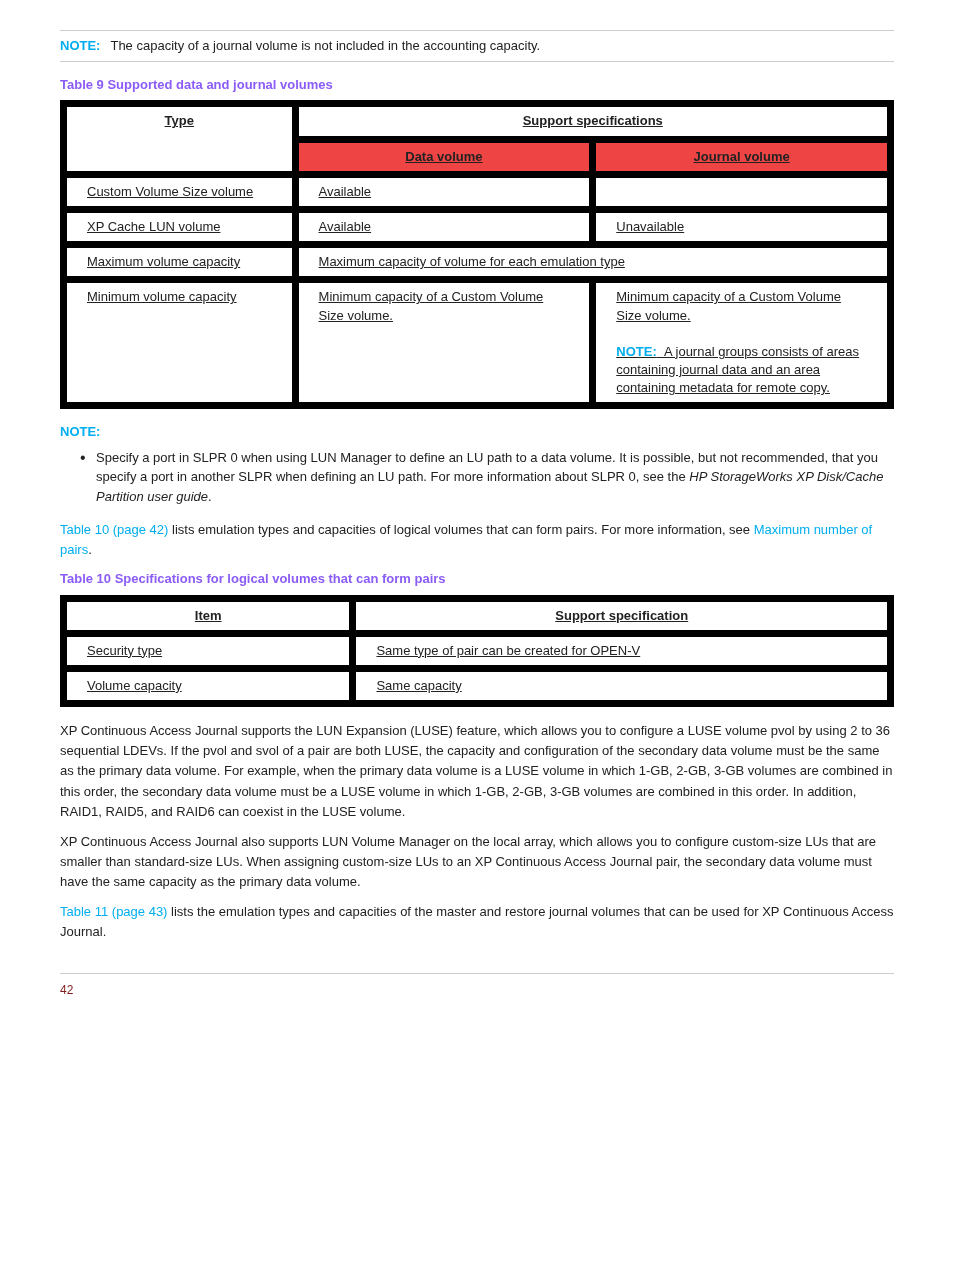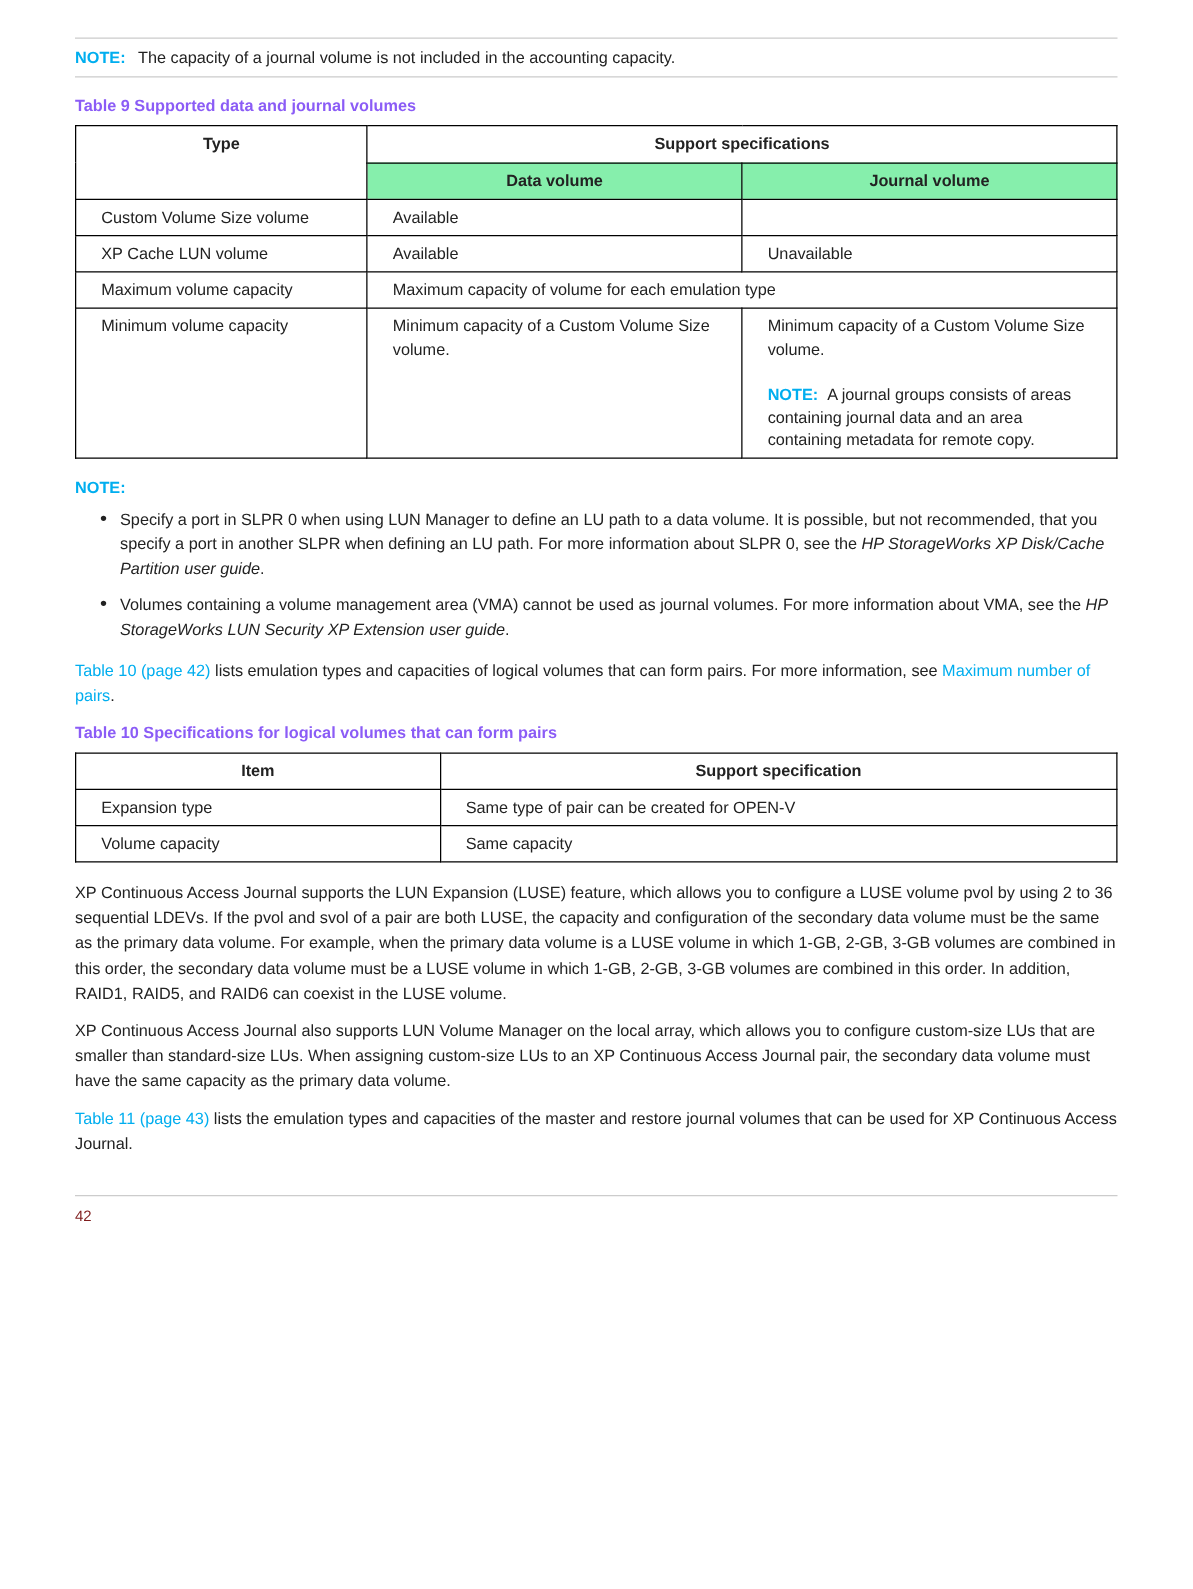--- a/index.html
+++ b/index.html
@@ -36,23 +36,24 @@
       margin-bottom: 6px;
     }
 
     table {
       width: 100%;
       border-collapse: collapse;
       margin-bottom: 14px;
       font-size: 13px;
     }
     table th, table td {
-      border: 1px solid #000000;
+      border: 7px solid #000000;
       padding: 5px 20px;
       vertical-align: top;
+      text-decoration: underline;
     }
     table thead th {
       background: #fff;
       font-weight: bold;
     }
     table .col-type { width: 28%; }
     table .col-data { width: 36%; }
     table .col-journal { width: 36%; }
 
     table .col-item { width: 35%; }
@@ -113,21 +114,21 @@
       color: #7f1d1d;
       display: flex;
       align-items: center;
     }
     .footer-line .page-num {
       margin-right: 6px;
     }
 
     .subheader-row th {
       font-weight: bold;
-      background: #86efac;
+      background: #ef4444;
     }
     .group-header th {
       font-weight: bold;
     }
   </style>
 </head>
 <body>
 
 <div class="note-line">
   <span class="note-label">NOTE:</span>
@@ -172,42 +173,39 @@
     </tr>
   </tbody>
 </table>
 
 <div class="note-block">
   <div class="note-header">NOTE:</div>
   <ul class="bullet-list">
     <li>
       Specify a port in SLPR 0 when using LUN Manager to define an LU path to a data volume. It is possible, but not recommended, that you specify a port in another SLPR when defining an LU path. For more information about SLPR 0, see the <em>HP StorageWorks XP Disk/Cache Partition user guide</em>.
     </li>
-    <li>
-      Volumes containing a volume management area (VMA) cannot be used as journal volumes. For more information about VMA, see the <em>HP StorageWorks LUN Security XP Extension user guide</em>.
-    </li>
   </ul>
 </div>
 
 <p class="para">
   <a class="link" href="#">Table 10 (page 42)</a> lists emulation types and capacities of logical volumes that can form pairs. For more information, see <a class="link" href="#">Maximum number of pairs</a>.
 </p>
 
 <div class="table-title">Table 10 Specifications for logical volumes that can form pairs</div>
 
 <table>
   <thead>
     <tr>
       <th class="col-item">Item</th>
       <th class="col-spec">Support specification</th>
     </tr>
   </thead>
   <tbody>
     <tr>
-      <td>Expansion type</td>
+      <td>Security type</td>
       <td>Same type of pair can be created for OPEN-V</td>
     </tr>
     <tr>
       <td>Volume capacity</td>
       <td>Same capacity</td>
     </tr>
   </tbody>
 </table>
 
 <p class="para">XP Continuous Access Journal supports the LUN Expansion (LUSE) feature, which allows you to configure a LUSE volume pvol by using 2 to 36 sequential LDEVs. If the pvol and svol of a pair are both LUSE, the capacity and configuration of the secondary data volume must be the same as the primary data volume. For example, when the primary data volume is a LUSE volume in which 1-GB, 2-GB, 3-GB volumes are combined in this order, the secondary data volume must be a LUSE volume in which 1-GB, 2-GB, 3-GB volumes are combined in this order. In addition, RAID1, RAID5, and RAID6 can coexist in the LUSE volume.</p>

